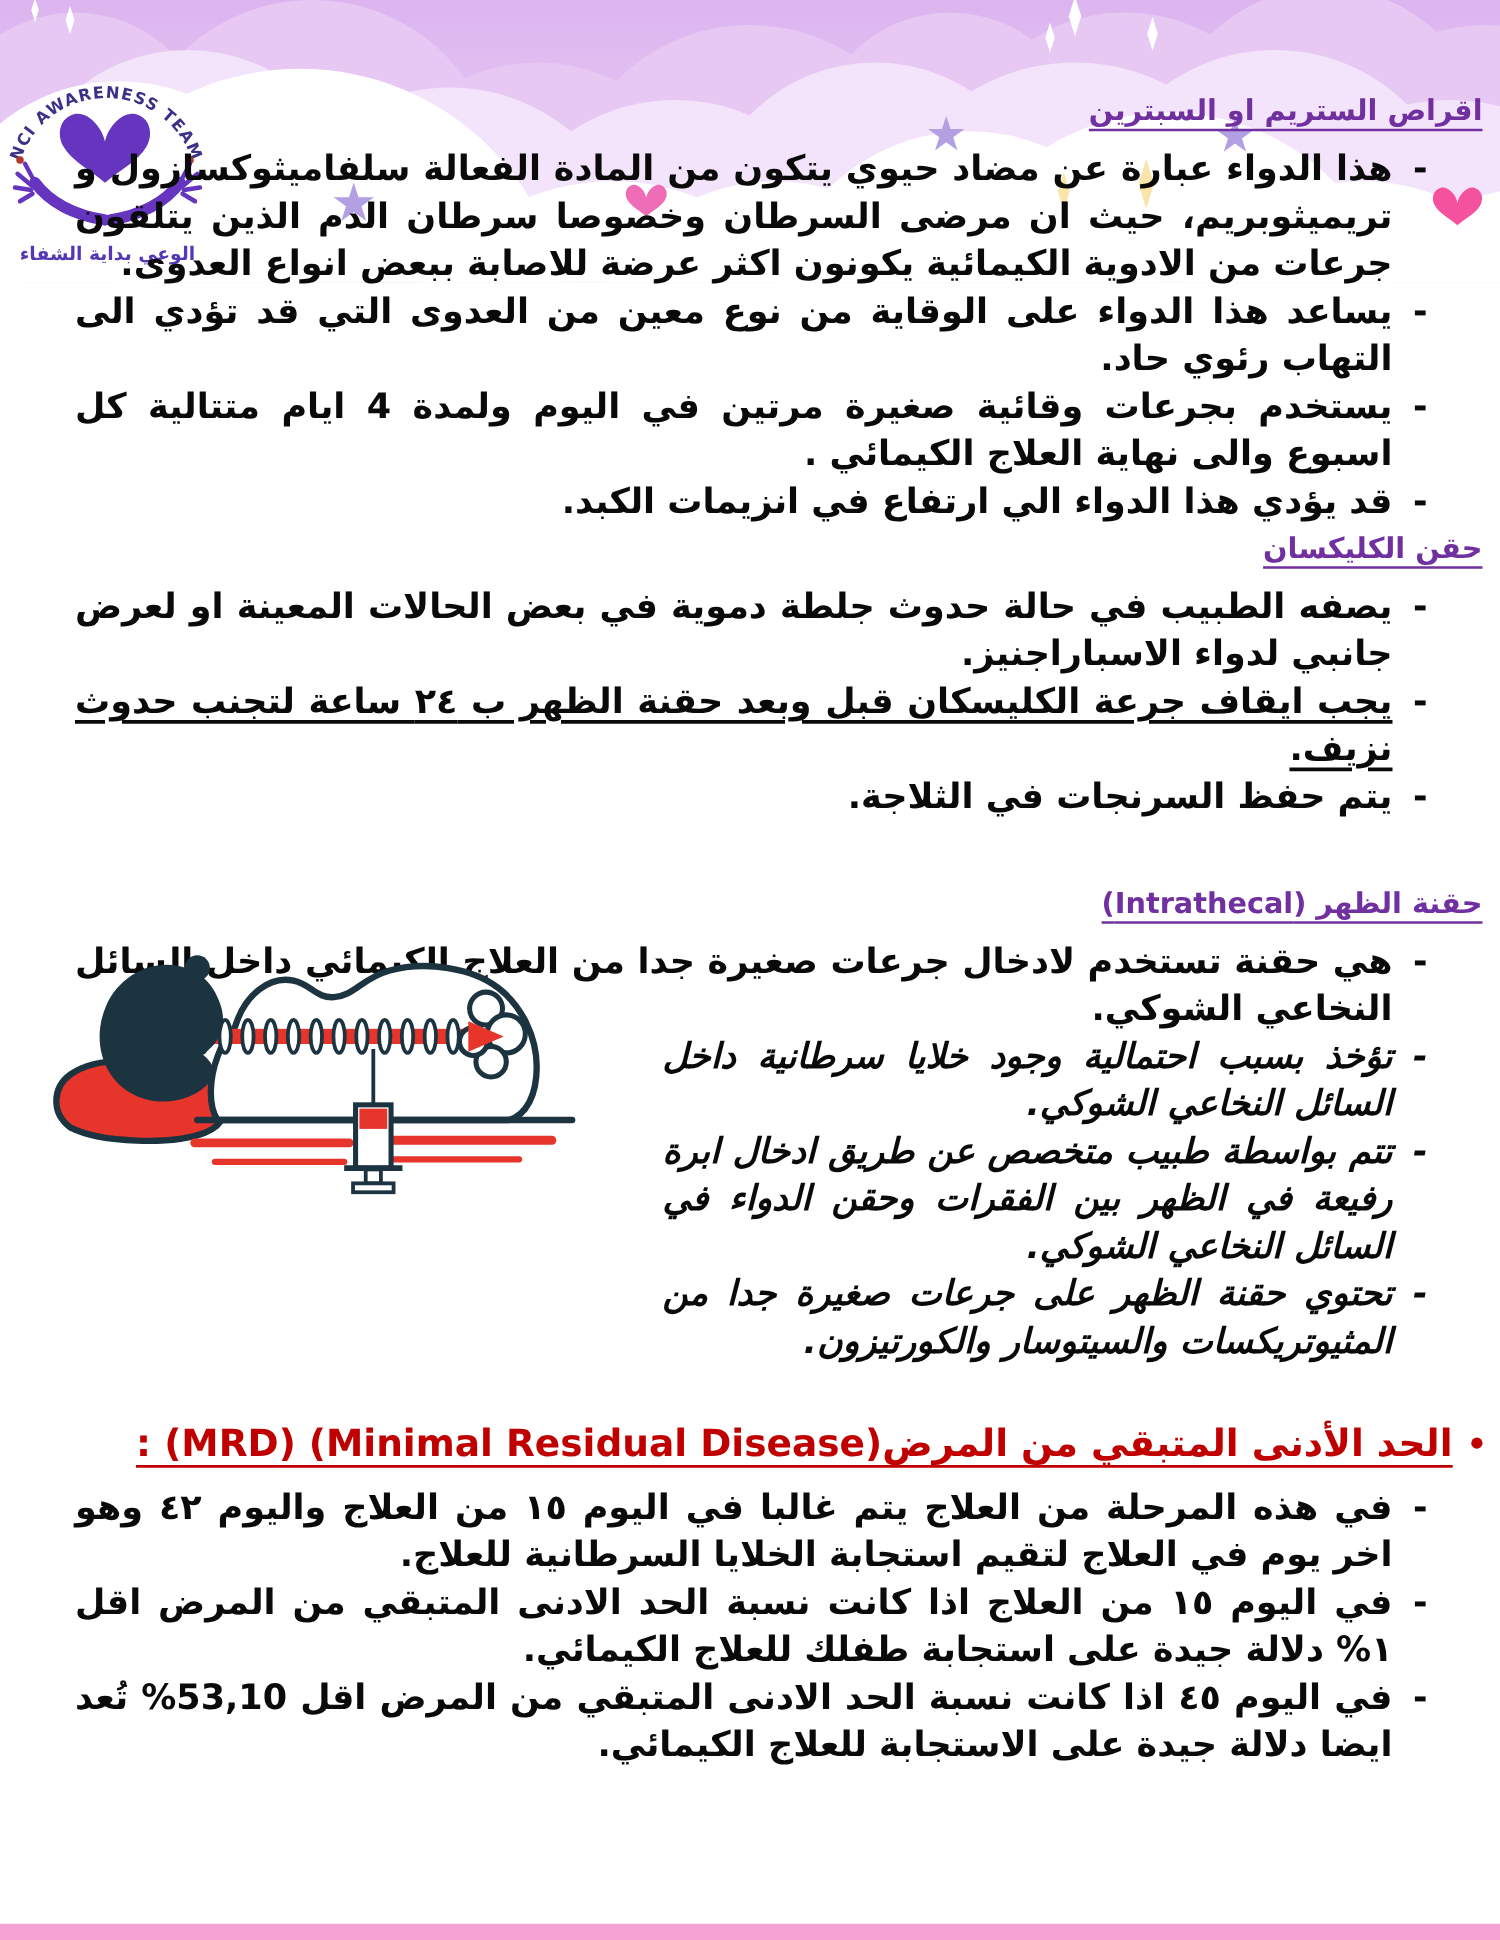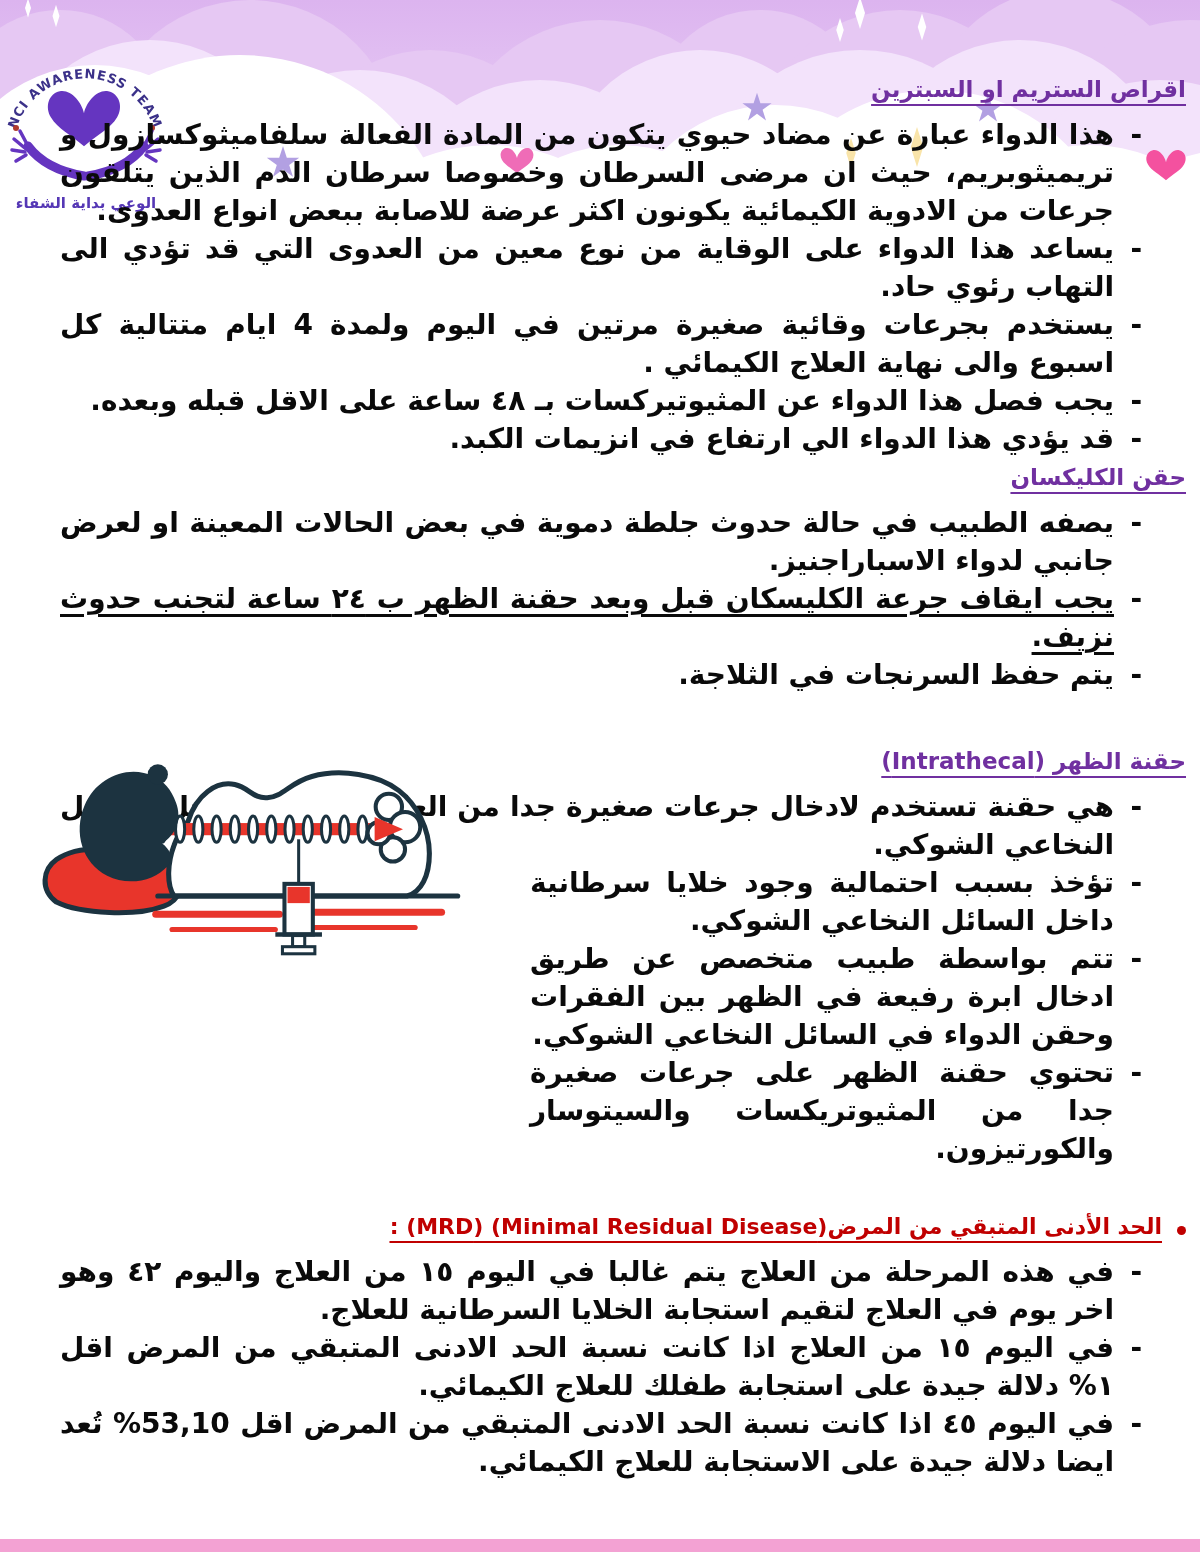--- a/index.html
+++ b/index.html
@@ -20,27 +20,27 @@
   .bullets li {
     position:relative; padding-right:36px;
     font-size:28px; font-weight:bold; color:#0a0a0a;
     line-height:38px; text-align:justify;
   }
   .bullets li::before { content:"-"; position:absolute; right:8px; top:0; font-weight:bold; }
   .bullets li.u { text-decoration:underline; text-underline-offset:6px; text-decoration-thickness:2.5px; }
 
   #sec-clexane .sec-title { margin-top:6px; }
   #sec-intrathecal .sec-title { margin-top:54px; }
-  #sec-intrathecal .bullets li.narrow { margin-left:470px; }
+  #sec-intrathecal .bullets li.narrow { margin-left:470px;font-style:italic; }
 
   .illus { position:absolute; right:auto; left:34px; top:742px; width:430px; height:228px; }
 
   #sec-mrd { margin-top:46px; }
   .mrd-title {
-    color:#c00000; font-size:22px; position:relative; padding-right:30px;
+    color:#c00000; font-size:30px; position:relative; padding-right:30px;
     margin-right:8px;
   }
   .mrd-title .dot {
     position:absolute; right:6px; top:12px; width:9px; height:9px;
     border-radius:50%; background:#c00000; display:inline-block;
   }
   .mrd-title .t { text-decoration:underline; text-underline-offset:7px; text-decoration-thickness:2px; }
 
   .footer-strip { position:absolute; bottom:0; left:0; width:100%; height:13px; background:#f3a2d3; }
 </style>
@@ -141,21 +141,20 @@
 </div>
 
 <main class="content">
 
   <section id="sec-septrin">
     <h2 class="sec-title">اقراص الستريم او السبترين</h2>
     <ul class="bullets">
       <li>هذا الدواء عبارة عن مضاد حيوي يتكون من المادة الفعالة سلفاميثوكسازول و تريميثوبريم، حيث ان مرضى السرطان وخصوصا سرطان الدم الذين يتلقون جرعات من الادوية الكيمائية يكونون اكثر عرضة للاصابة ببعض انواع العدوى.</li>
       <li>يساعد هذا الدواء على الوقاية من نوع معين من العدوى التي قد تؤدي الى التهاب رئوي حاد.</li>
       <li>يستخدم بجرعات وقائية صغيرة مرتين في اليوم ولمدة 4 ايام متتالية كل اسبوع والى نهاية العلاج الكيمائي .</li>
-      <li>يجب فصل هذا الدواء عن المثيوتيركسات بـ ٤٨ ساعة على الاقل قبله وبعده.</li>
       <li>قد يؤدي هذا الدواء الي ارتفاع في انزيمات الكبد.</li>
     </ul>
   </section>
 
   <section id="sec-clexane">
     <h2 class="sec-title">حقن الكليكسان</h2>
     <ul class="bullets">
       <li>يصفه الطبيب في حالة حدوث جلطة دموية في  بعض الحالات المعينة  او لعرض جانبي لدواء الاسباراجنيز.</li>
       <li class="u">يجب ايقاف جرعة الكليسكان قبل وبعد حقنة الظهر ب ٢٤ ساعة لتجنب حدوث نزيف.</li>
       <li>يتم حفظ السرنجات في الثلاجة.</li>

